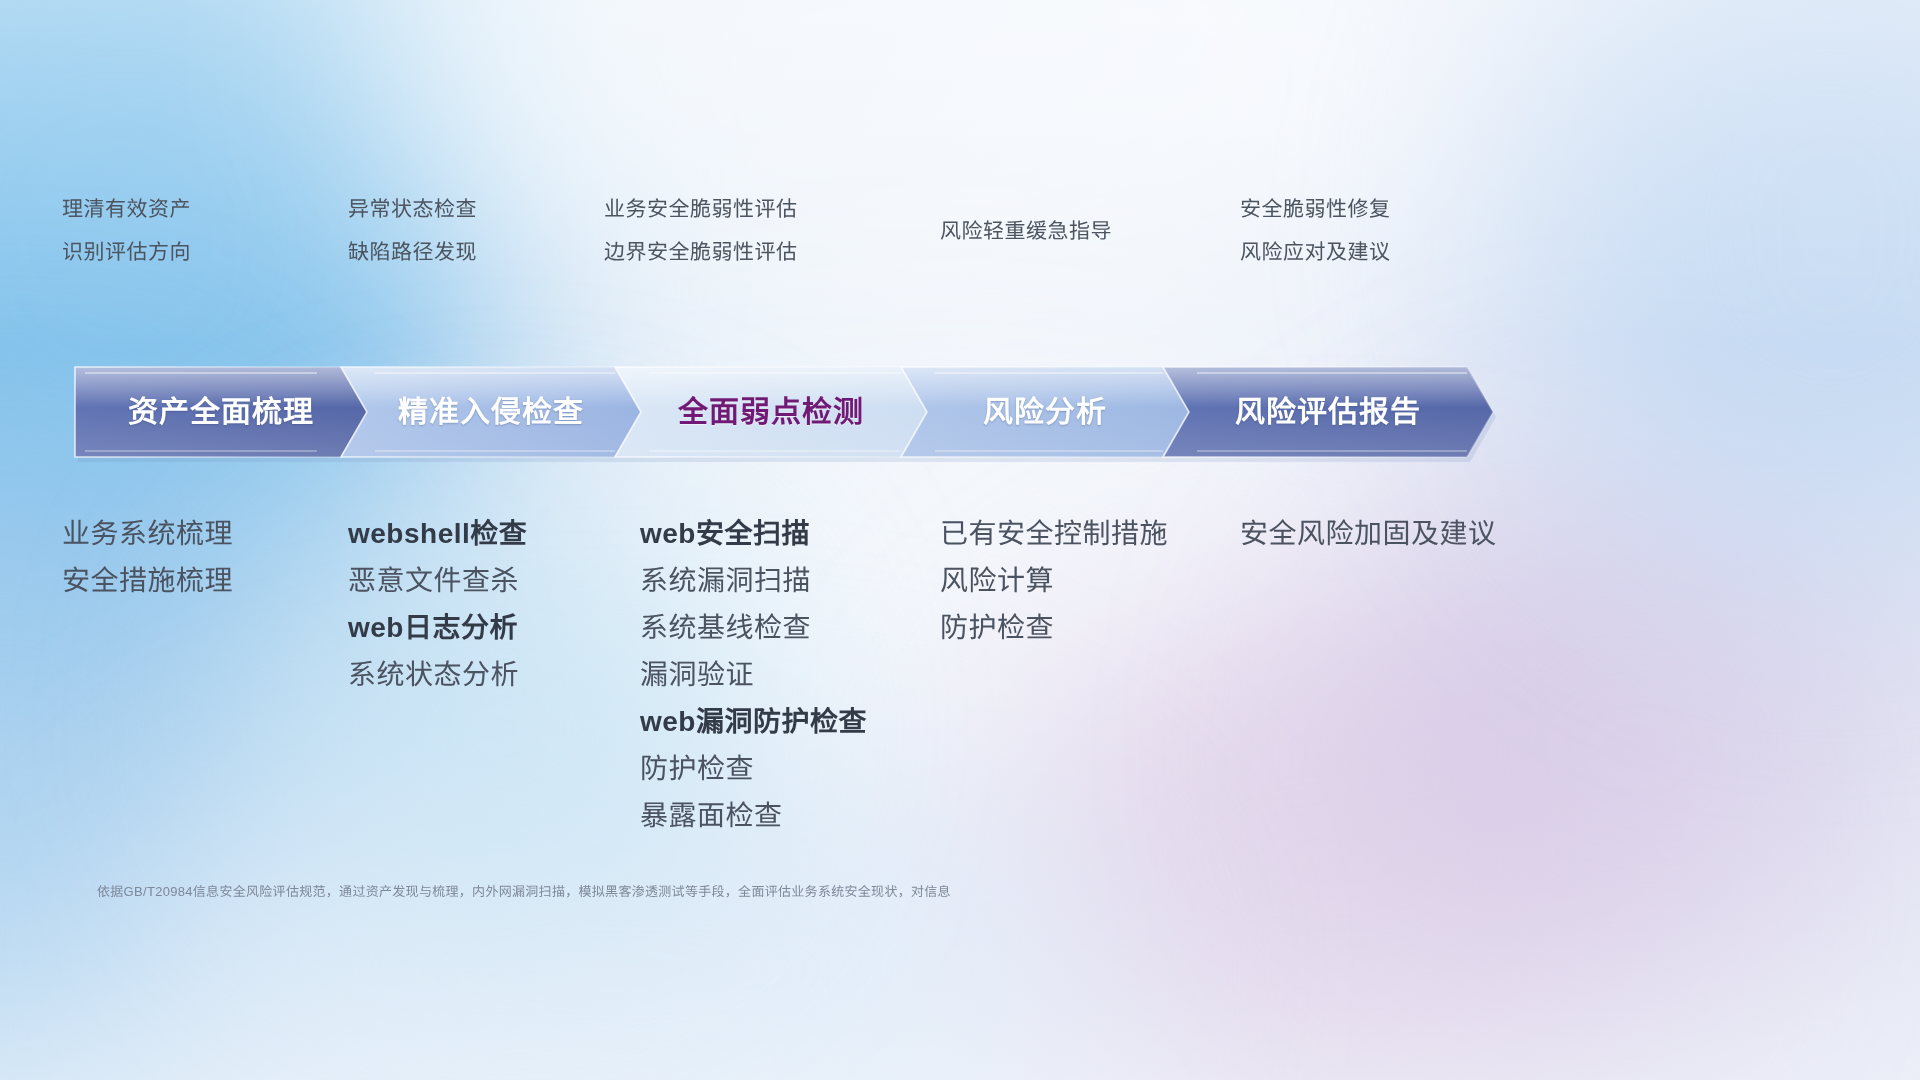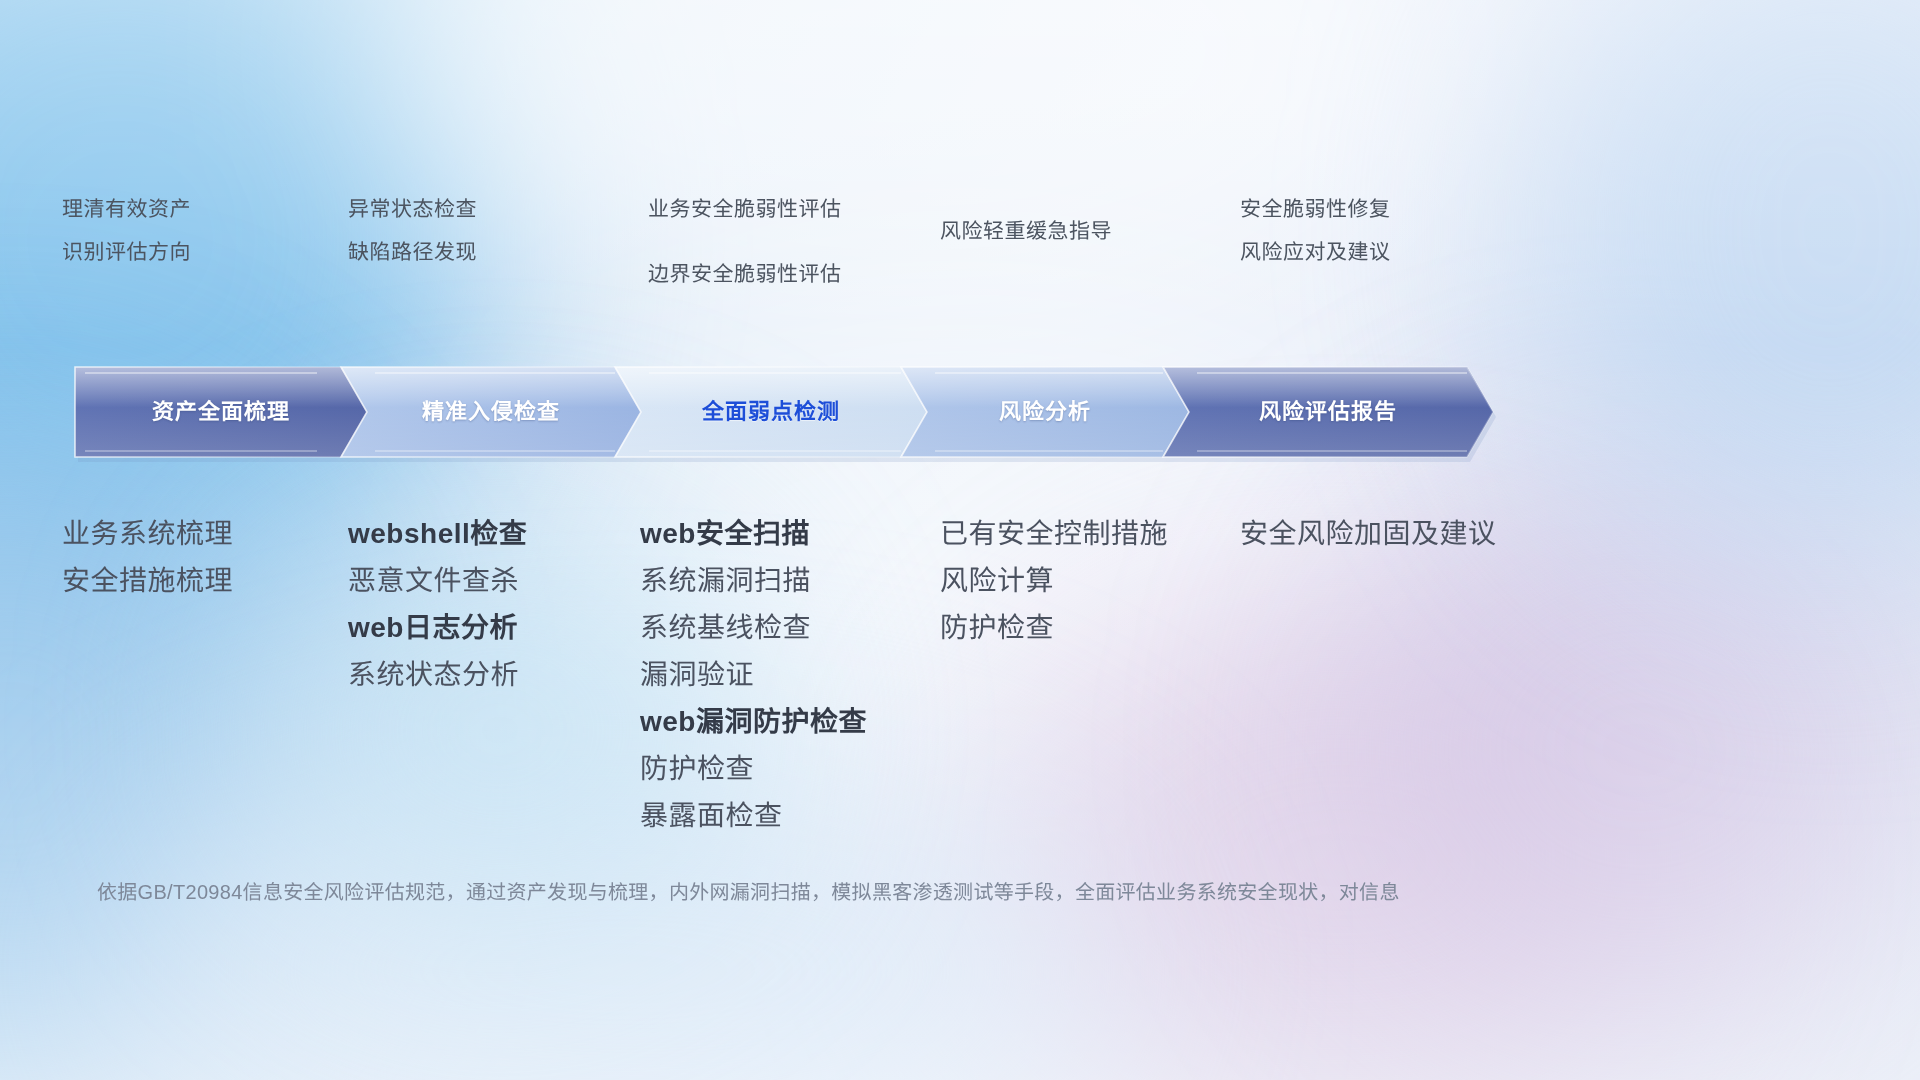--- a/index.html
+++ b/index.html
@@ -23,64 +23,64 @@
   
   #flow{
     position:absolute;left:75px;top:367px;width:1450px;height:90px;z-index:3;
     display:flex;align-items:stretch;
   }
   .chev{
     position:relative;height:90px;display:flex;align-items:center;justify-content:center;
     box-sizing:border-box;
   }
   .chev .lbl{
-    position:relative;z-index:2;font-size:22px;font-weight:bold;letter-spacing:1px;
+    position:relative;z-index:2;font-size:30px;font-weight:bold;letter-spacing:1px;
     white-space:nowrap;line-height:1;
   }
   .chev .shape{
     position:absolute;inset:0;z-index:1;
   }
   .chev.s0{width:292px;margin-right:-26px;}
   .chev.s1{width:300px;margin-right:-26px;}
   .chev.s2{width:312px;margin-right:-26px;}
   .chev.s3{width:288px;margin-right:-26px;}
   .chev.s4{width:330px;justify-content:center;}
   .chev .lbl.white{color:#ffffff;text-shadow:0 1px 2px rgba(40,60,110,.30);}
-  .chev .lbl.blue{color:#1d4ed8;text-shadow:0 1px 1px rgba(255,255,255,.55);}
+  .chev .lbl.blue{color:#701a75;text-shadow:0 1px 1px rgba(255,255,255,.55);}
   
   .colwrap{position:absolute;z-index:3;display:flex;flex-direction:column;align-items:flex-start;}
   .topcol{}
   .botcol{}
   .tline{
     font-size:21px;color:#4c5460;line-height:1;margin-bottom:22px;white-space:nowrap;
     letter-spacing:.5px;
   }
   .tline:last-child{margin-bottom:0;}
   .bline{
     font-size:28px;color:#4b5260;line-height:1;margin-bottom:19px;white-space:nowrap;
     letter-spacing:.5px;
   }
   .bline:last-child{margin-bottom:0;}
   .bline.strong{font-weight:bold;color:#343b48;}
   
   #top0{left:62px;  top:198px; width:250px;}
   #top1{left:348px; top:198px; width:250px;}
-  #top2{left:648px; top:198px; width:260px;gap:22px;}
+  #top2{left:604px; top:198px; width:260px;}
   #top3{left:940px; top:220px; width:250px;}
   #top4{left:1240px;top:198px; width:250px;}
 
   #bot0{left:62px;  top:520px; width:250px;}
   #bot1{left:348px; top:520px; width:250px;}
   #bot2{left:640px; top:520px; width:260px;}
   #bot3{left:940px; top:520px; width:250px;}
   #bot4{left:1240px;top:520px; width:260px;}
   
   #footer{
     position:absolute;left:97px;top:877px;width:1510px;z-index:3;
-    font-size:20px;line-height:30px;color:#7e8899;letter-spacing:.3px;
+    font-size:13px;line-height:30px;color:#7e8899;letter-spacing:.3px;
   }
   #footer .fl{display:block;white-space:nowrap;}
 </style>
 </head>
 <body>
 
 <div id="bg">
   <div class="bg-base"></div>
   <div class="blob" style="left:-260px;top:-140px;width:760px;height:760px;background:rgba(120,190,235,.80);"></div>
   <div class="blob" style="left:-300px;top:430px;width:620px;height:640px;background:rgba(128,186,232,.72);"></div>

